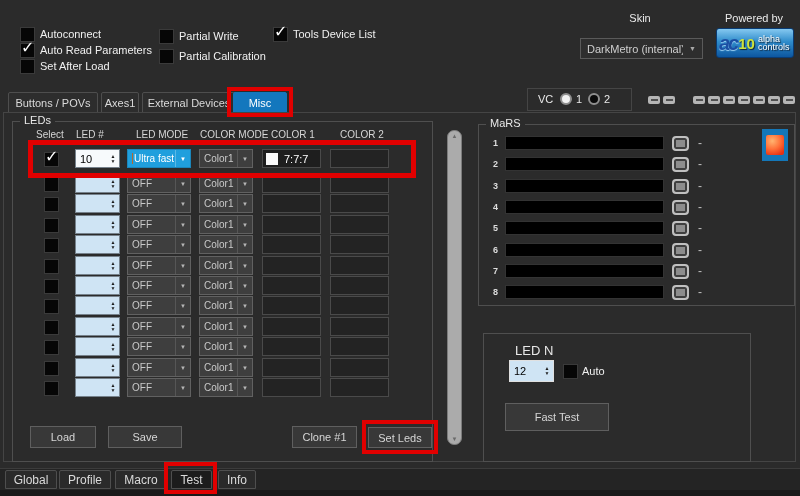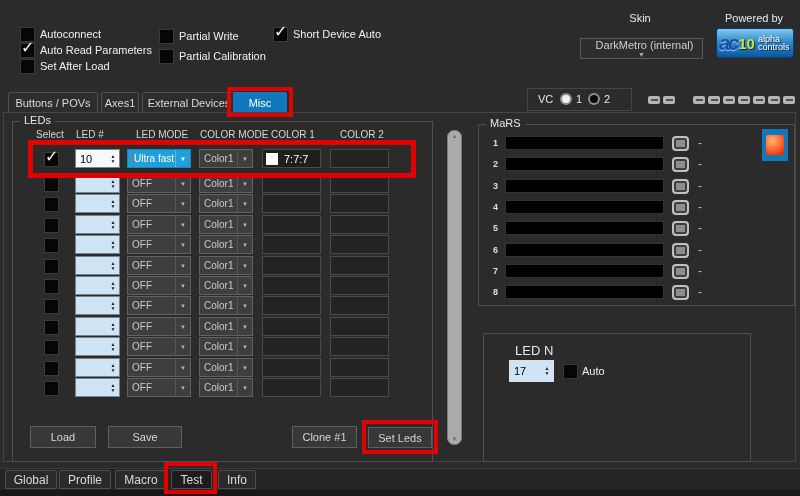--- a/index.html
+++ b/index.html
@@ -89,25 +89,25 @@
       <div class="cblabel" style="left: 40px; top: 44px;">Auto Read Parameters</div>
       <div class="cbbox" style="left: 20px; top: 59px;"></div>
       <div class="cblabel" style="left: 40px; top: 60px; text-align: center;">Set After Load</div>
       <div class="cbbox" style="left: 159px; top: 29px;"></div>
       <div class="cblabel" style="left: 179px; top: 30px;">Partial Write</div>
       <div class="cbbox" style="left: 159px; top: 49px;"></div>
       <div class="cblabel" style="left: 179px; top: 50px;">Partial Calibration</div>
       <div class="cbbox" style="left: 273px; top: 27px;">
         <span class="cbmark">✓</span>
       </div>
-      <div class="cblabel" style="left: 293px; top: 28px;">Short Device Auto</div>
+      <div class="cblabel" style="left: 293px; top: 28px;">Tools Device List</div>
     </div>
 
   <div class="abs" style="left:580px;top:12px;width:120px;text-align:center;font-size:11px;color:#eaeaea;">Skin</div>
-  <div class="ddgray abs" style="left:580px;top:38px;width:121px;height:19px;flex-direction:column;">
+  <div class="ddgray abs" style="left:580px;top:38px;width:121px;height:19px;">
     <span class="txt">DarkMetro (internal)</span>
     <span class="arr">▼</span>
   </div>
 
   <div class="abs" style="left:712px;top:12px;width:84px;text-align:center;font-size:11px;color:#eaeaea;">Powered by</div>
   <div id="logo">
     <span class="ac">ac</span>
     <span class="ten">10</span>
     <span class="stack">
       <span>alpha</span><br>
@@ -414,25 +414,28 @@
       <div class="mbtn" style="left: 672px; top: 285px;"></div>
       <div class="mdash" style="left: 698px; top: 285px;">-</div>
     </div>
   <div id="ledind">
       <div class="core"></div>
     </div>
 
   <div class="gbox" style="left:483px;top:333px;width:268px;height:129px;"></div>
   <div class="abs" style="left:515px;top:343px;font-size:13px;color:#e8e8e8;">LED N</div>
   <div class="spin" style="left:509px;top:360px;width:45px;height:22px;border:1px solid #e0e0e0;">
-    <span class="val">17</span>
+    <span class="val">12</span>
     <span class="arrs">▲<br>▼</span>
   </div>
   <div class="cbbox" style="left:563px;top:364px;"></div>
   <div class="cblabel" style="left:582px;top:365px;">Auto</div>
+  <div class="btn" style="left:505px;top:403px;width:104px;height:28px;">
+    <span>Fast Test</span>
+    </div>
 
   <div id="strip1"></div>
   <div id="strip2"></div>
   <div id="bottomTabs">
       <div class="btab" style="left: 5px; width: 52px;">Global</div>
       <div class="btab" style="left: 59px; width: 52px;">Profile</div>
       <div class="btab" style="left: 115px; width: 52px;">Macro</div>
       <div class="btab sel" style="left: 171px; width: 41px;">Test</div>
       <div class="btab" style="left: 218px; width: 38px;">Info</div>
     </div>

